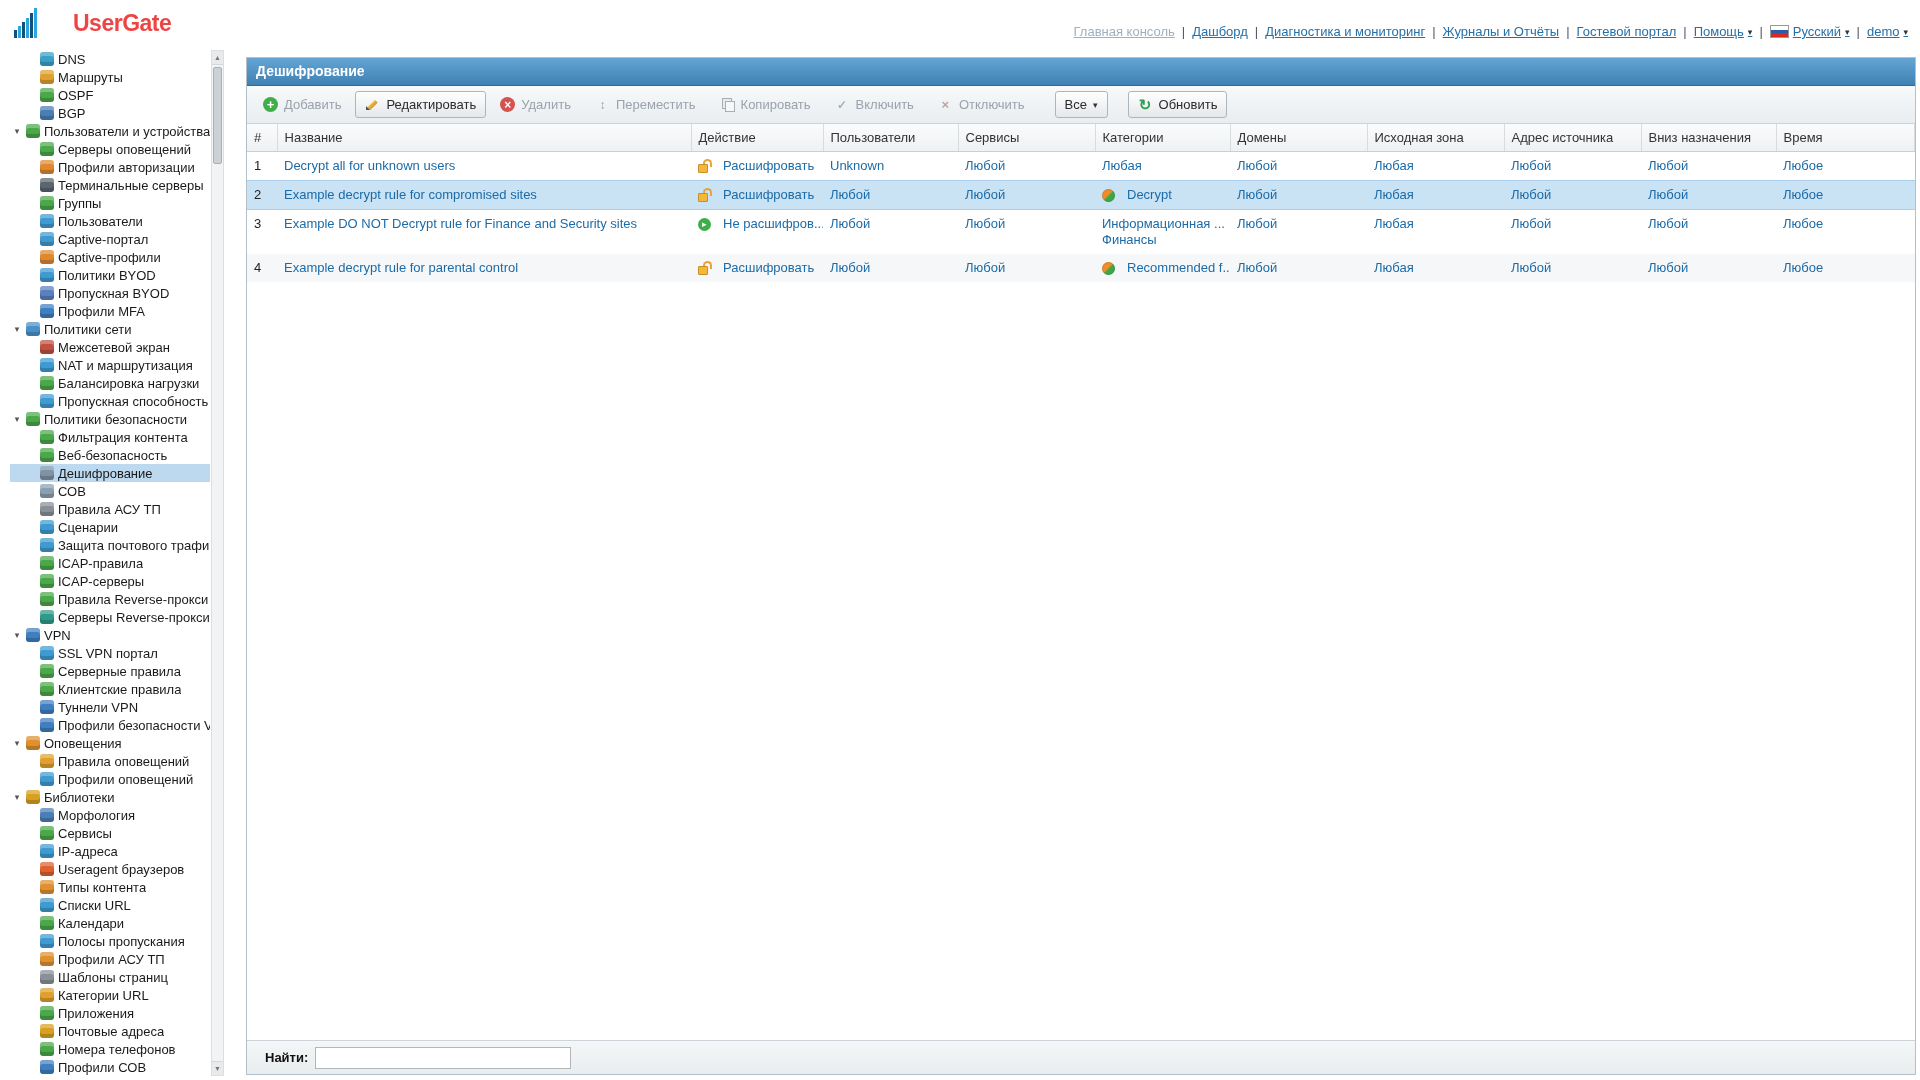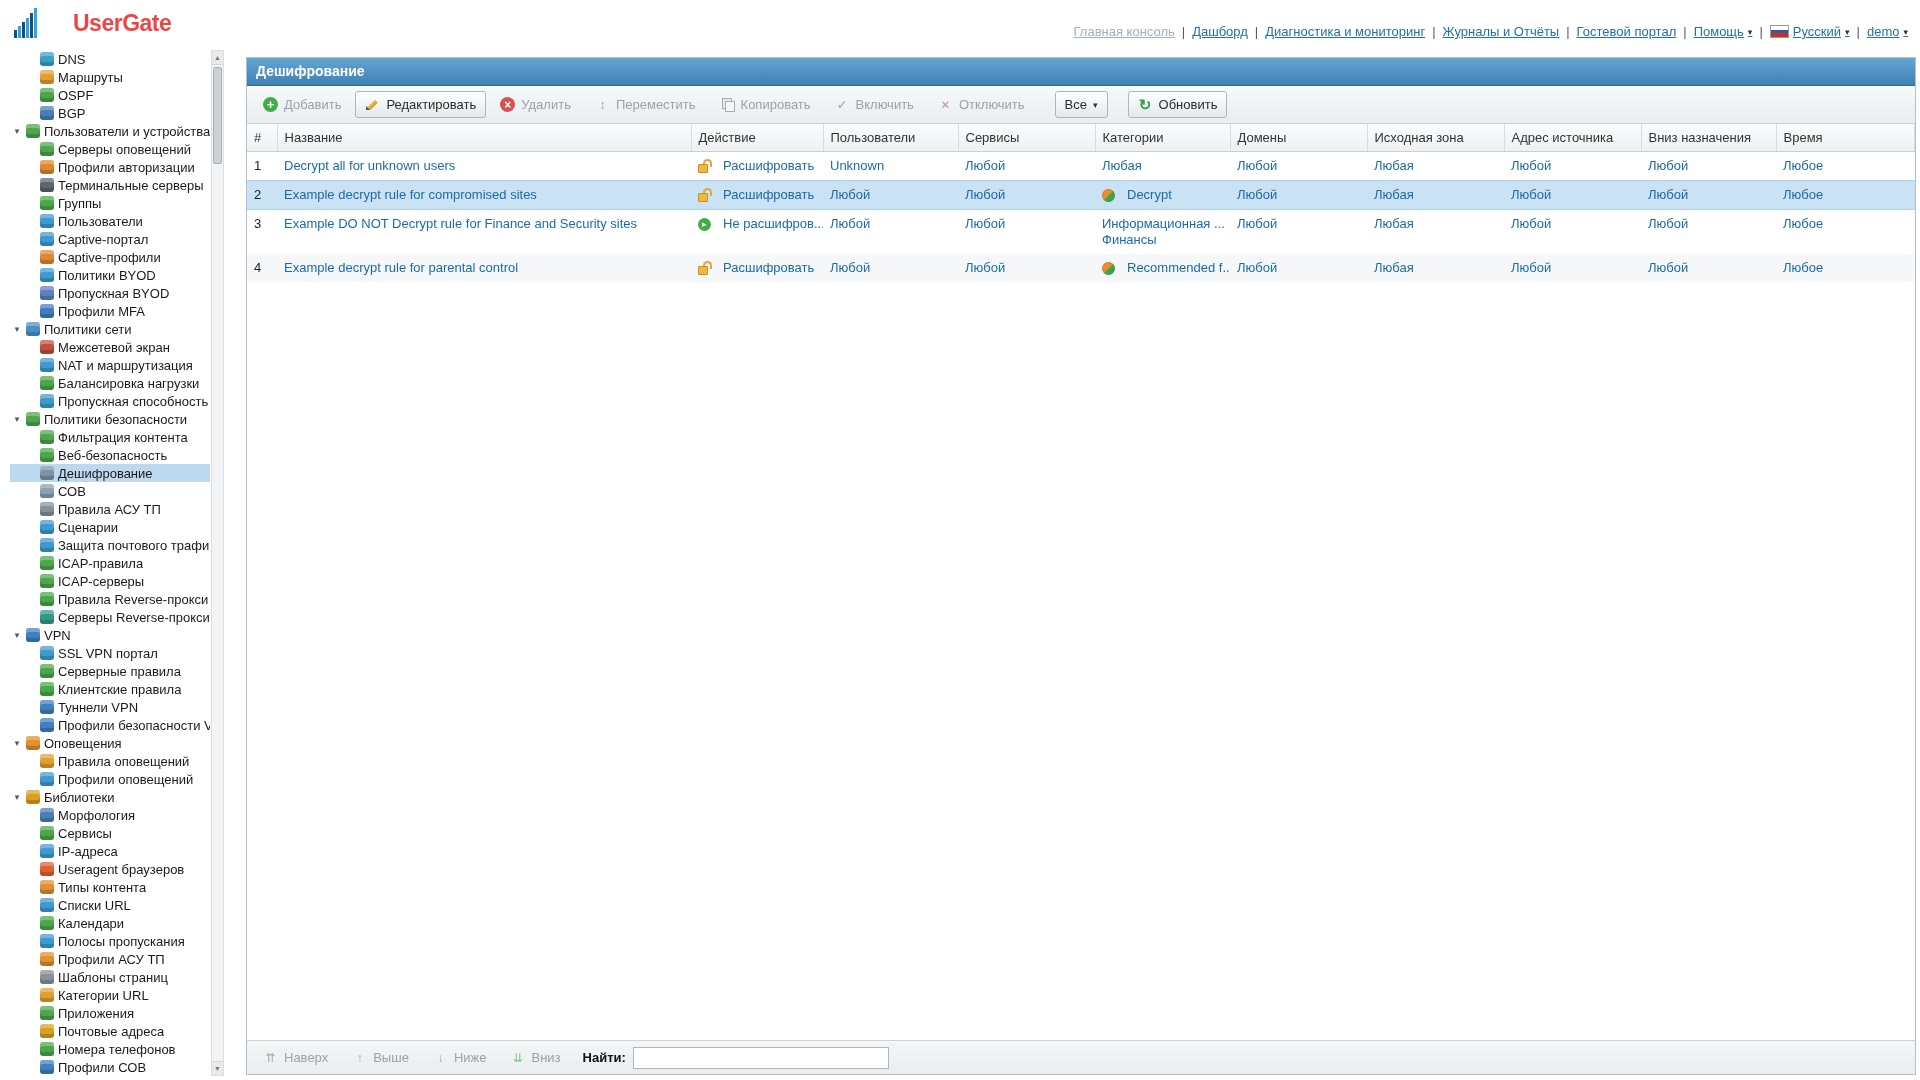--- a/index.html
+++ b/index.html
@@ -575,36 +575,18 @@
               <td><a class="lnk">Любой</a></td>
               <td><a class="lnk">Любая</a></td>
               <td><a class="lnk">Любой</a></td>
               <td><a class="lnk">Любой</a></td>
               <td><a class="lnk">Любое</a></td>
             </tr>
           </tbody>
       </table>
     </div>
     <div id="bottom-bar">
-      <div id="bb-buttons">
-          <button class="tb-btn disabled">
-            <span class="tb-ic bb-ic move-top-icon"></span>
-            <span>Наверх</span>
-          </button>
-          <button class="tb-btn disabled">
-            <span class="tb-ic bb-ic move-up-icon"></span>
-            <span>Выше</span>
-          </button>
-          <button class="tb-btn disabled">
-            <span class="tb-ic bb-ic move-down-icon"></span>
-            <span>Ниже</span>
-          </button>
-          <button class="tb-btn disabled">
-            <span class="tb-ic bb-ic move-bottom-icon"></span>
-            <span>Вниз</span>
-          </button>
-        </div>
       <span class="find-label">Найти:</span>
       <input id="find-input" value="" style="">
     </div>
   </div>
 
 </div>
 
 </body></html>

